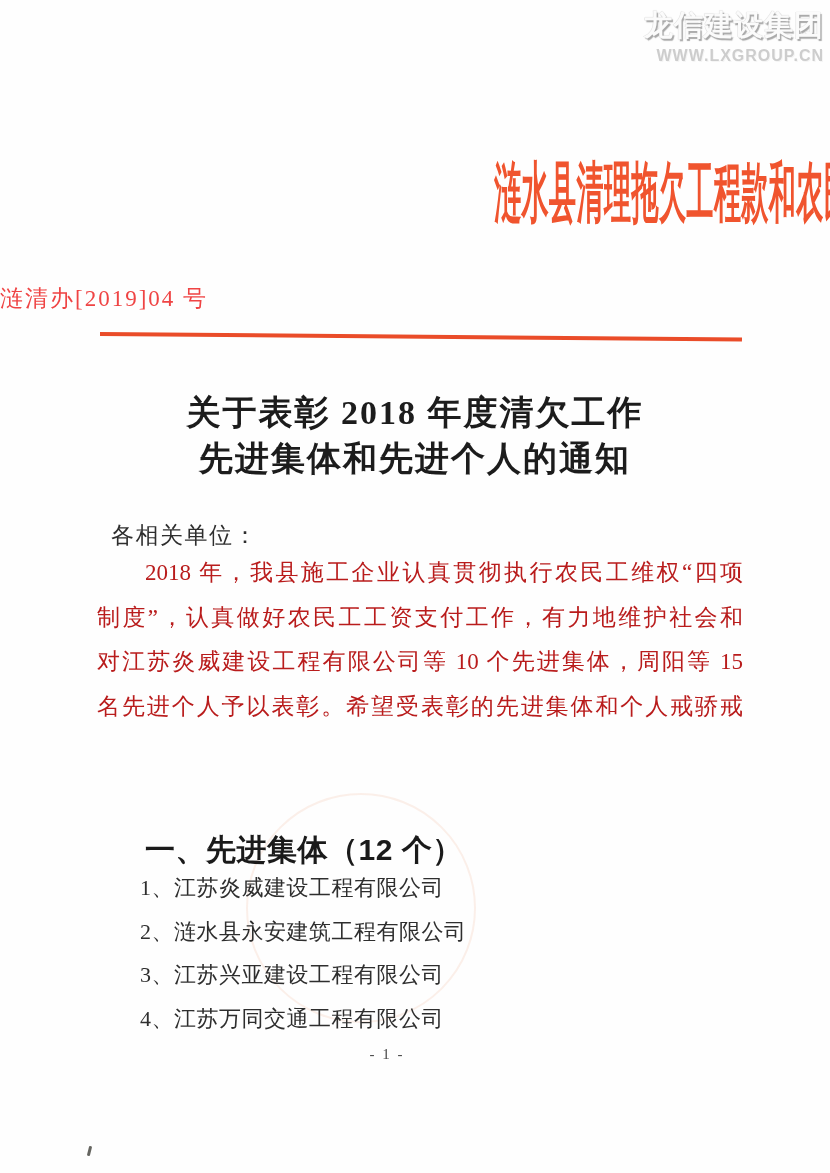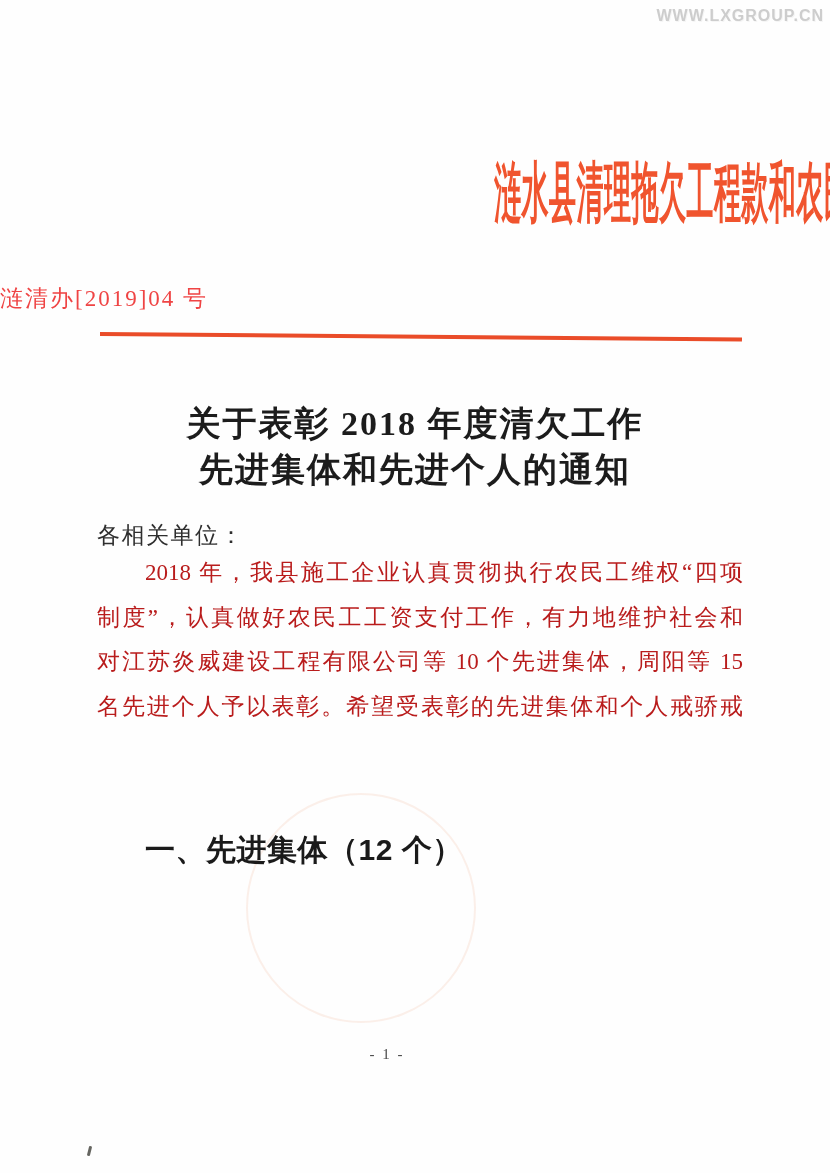--- a/index.html
+++ b/index.html
@@ -81,36 +81,36 @@
     width: 642px;
     height: 4px;
     background: #ea4c29;
     transform: rotate(0.5deg);
     transform-origin: left center;
   }
 
   
   .doc-title {
     position: absolute;
-    top: 401px;
+    top: 390px;
     left: 0;
     width: 830px;
     text-align: center;
     font-size: 34px;
     font-weight: bold;
     line-height: 46px;
     letter-spacing: 2px;
     color: #1c1c1c;
   }
 
   
   .salutation {
     position: absolute;
     top: 520px;
-    left: 97px;
+    left: 111px;
     font-size: 23px;
     letter-spacing: 1.5px;
     color: #2e2e2e;
   }
   .paragraph {
     position: absolute;
     top: 551px;
     left: 97px;
     width: 646px;
     font-size: 23px;
@@ -184,20 +184,21 @@
     opacity: 0.85;
     border-radius: 1px;
   }
 </style>
 </head>
 <body>
 
 <div class="page">
 
   <div class="watermark">
+    <div class="watermark-company">龙信建设集团</div>
     <div class="watermark-url">WWW.LXGROUP.CN</div>
   </div>
 
   <div class="red-header">
     <span class="red-header-inner">涟水县清理拖欠工程款和农民工工资领导小组办公室文件</span>
   </div>
 
   <div class="doc-number">涟清办[2019]04 号</div>
 
   <div class="red-line"></div>
@@ -213,18 +214,24 @@
 
   <div class="paragraph">
     <div class="para-line indent">2018 年，我县施工企业认真贯彻执行农民工维权“四项</div>
     <div class="para-line">制度”，认真做好农民工工资支付工作，有力地维护社会和</div>
     <div class="para-line">对江苏炎威建设工程有限公司等 10 个先进集体，周阳等 15</div>
     <div class="para-line">名先进个人予以表彰。希望受表彰的先进集体和个人戒骄戒</div>
   </div>
 
   <div class="section-heading">一、先进集体（12 个）</div>
 
+  <div class="company-list">
+    <div>1、江苏炎威建设工程有限公司</div>
+    <div>2、涟水县永安建筑工程有限公司</div>
+    <div>3、江苏兴亚建设工程有限公司</div>
+    <div>4、江苏万同交通工程有限公司</div>
+  </div>
 
   <div class="page-number">- 1 -</div>
 
   <div class="ink-speck"></div>
 
 </div>
 
 </body></html>

